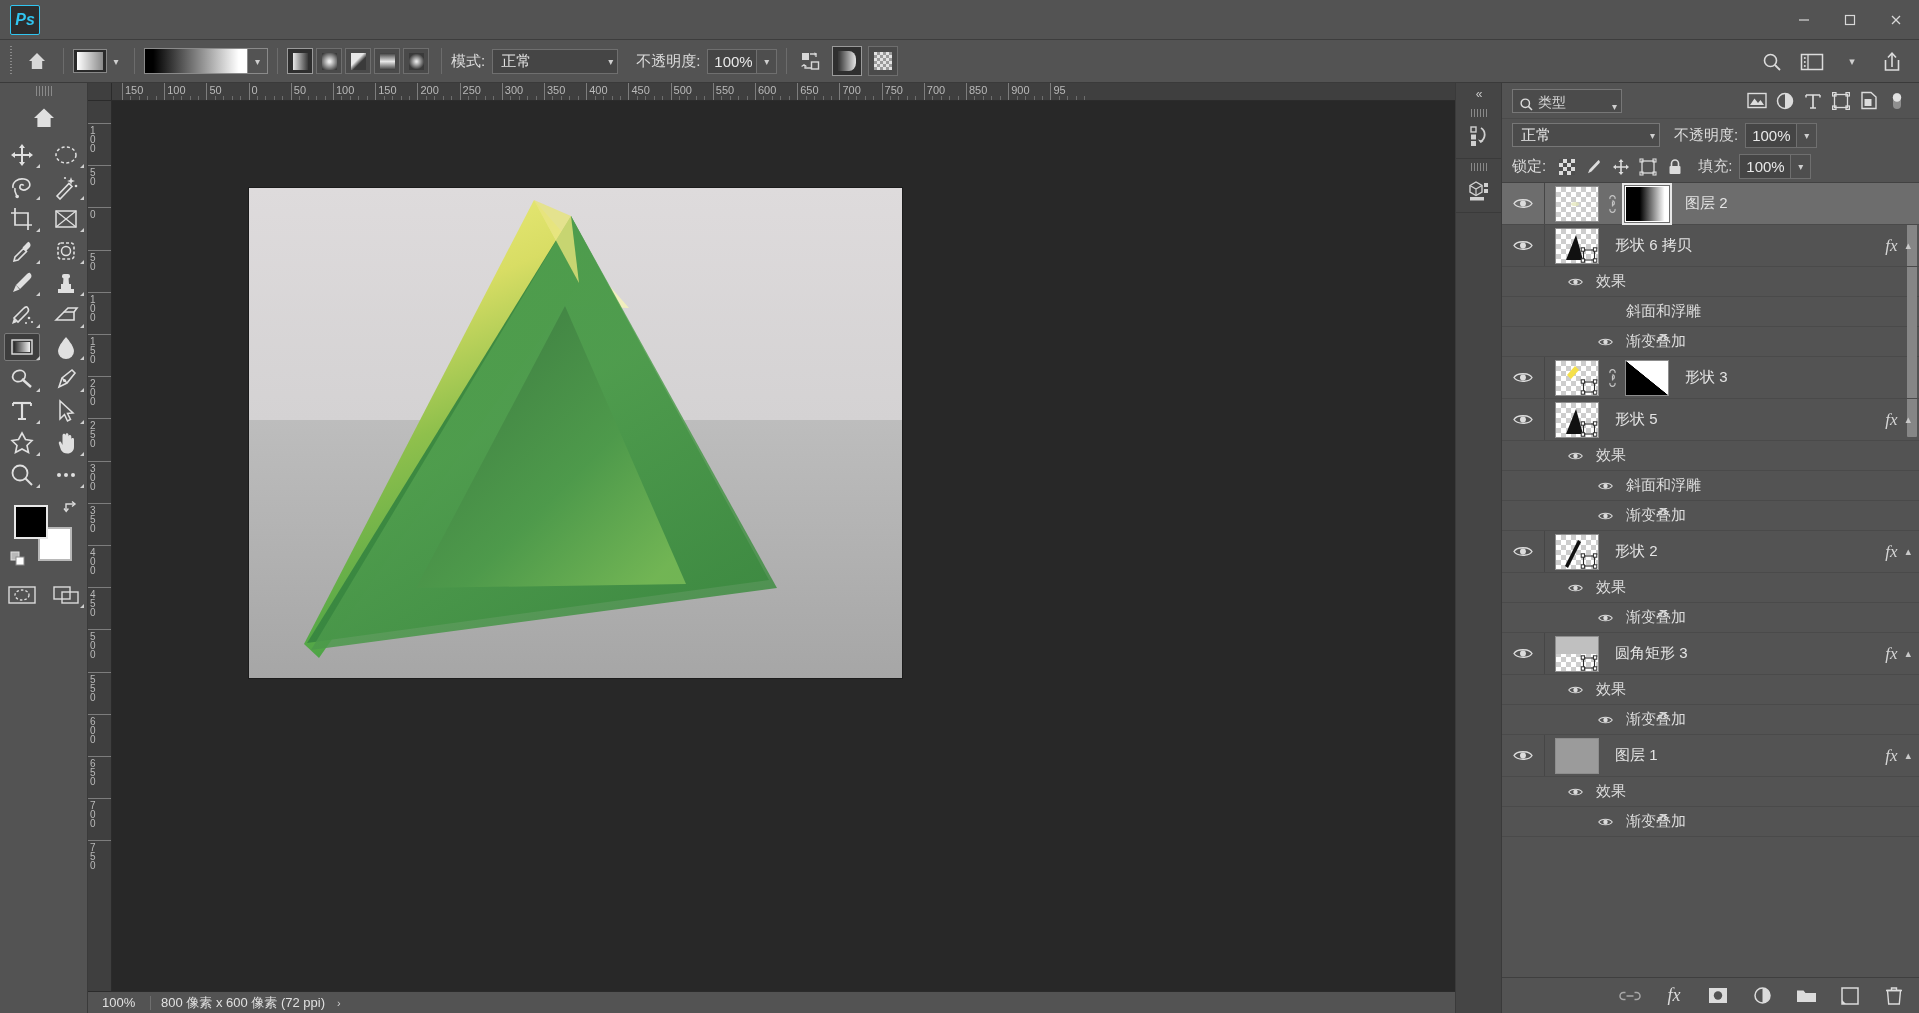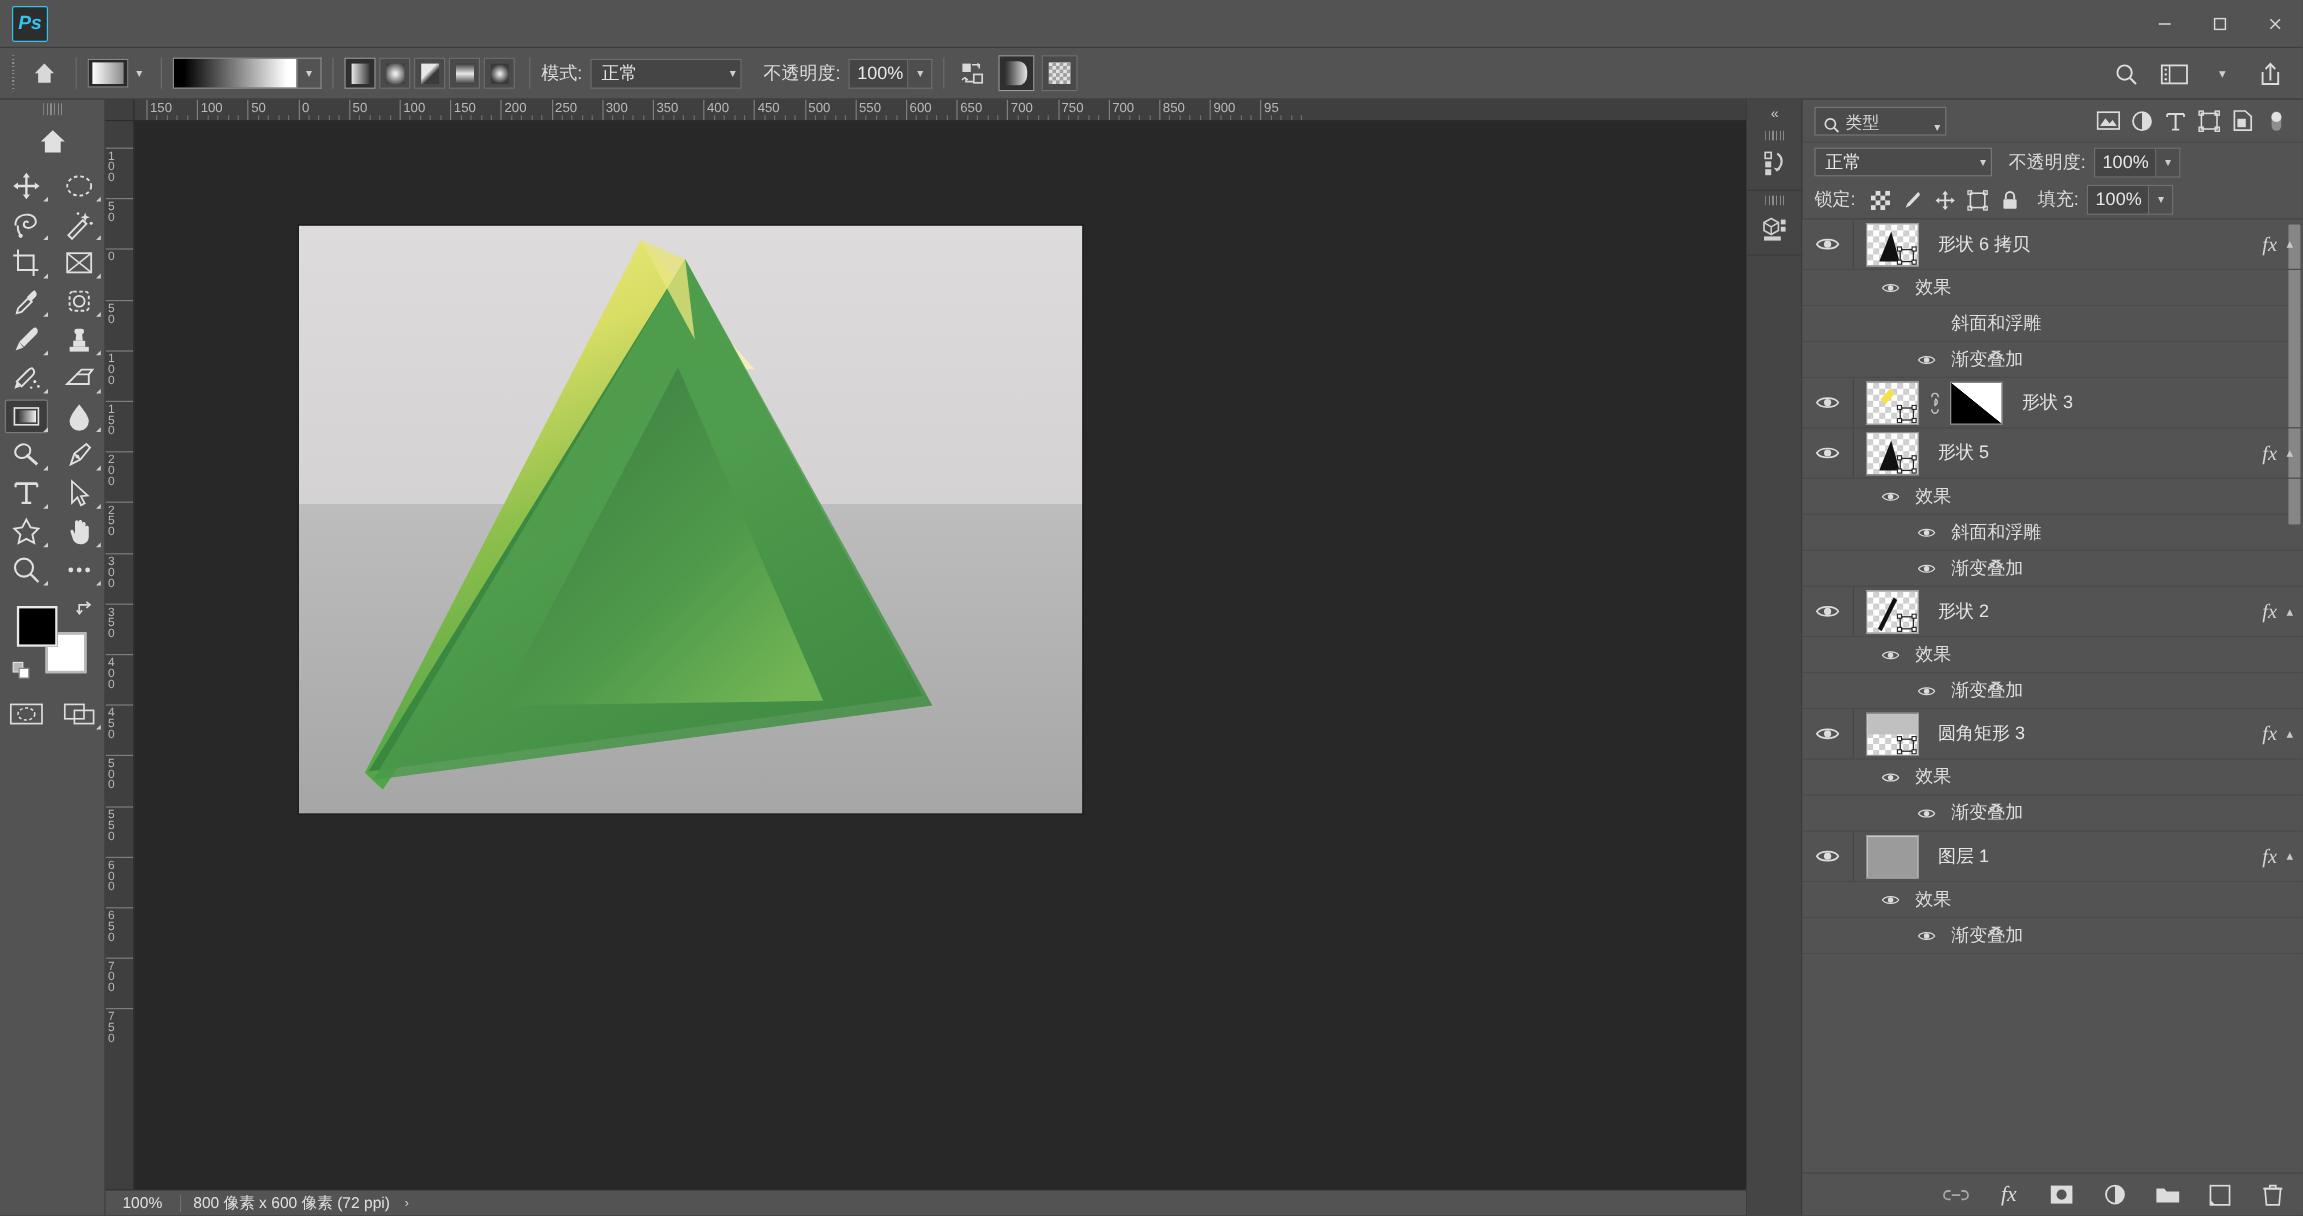--- a/index.html
+++ b/index.html
@@ -1093,20 +1093,43 @@
           </div>
           <div class="lbl" style="margin-left:10px;">填充:</div>
           <div class="num-box" style="width:52px;">100%</div>
           <div class="num-caret">▾</div>
         </div>
 
         <div class="layerlist" id="layer-list">
           <div class="vscroll">
             <div class="vscroll-thumb" style="top:0;height:250px;"></div>
           </div>
+        <div class="lrow selected">
+              <div class="eye">
+                <svg width="20" height="13" viewBox="0 0 20 13">
+                  <path d="M1 6.5 C4 1.5 16 1.5 19 6.5 C16 11.5 4 11.5 1 6.5 Z" fill="none" stroke="#dcdcdc" stroke-width="1.4"></path>
+                  <circle cx="10" cy="6.5" r="3" fill="#dcdcdc"></circle>
+                </svg>
+              </div>
+              <div class="lsep"></div>
+              <div class="thumbwrap">
+                <div class="thumb">
+                  <svg width="44" height="36" viewBox="0 0 44 36">
+                    <ellipse cx="19" cy="17" rx="4" ry="2" fill="#e3e6b8" opacity="0.75"></ellipse>
+                  </svg>
+                </div>
+                <div class="masklink">
+                  <svg width="11" height="18" viewBox="0 0 11 18">
+                    <path d="M5.5 5.5 A2.6 2.6 0 0 1 5.5 10.5 M3 4 A2.6 2.6 0 1 1 8 4 M3 14 A2.6 2.6 0 1 0 8 14 M5.5 6.5 L5.5 11.5" fill="none" stroke="#c5c5c5" stroke-width="1.2"></path>
+                  </svg>
+                </div>
+                <div class="mask active" style="background: linear-gradient(to right, rgb(0, 0, 0) 0%, rgb(0, 0, 0) 33%, rgb(255, 255, 255) 92%, rgb(255, 255, 255) 100%);"></div>
+              </div>
+              <div class="lname">图层 2</div>
+            </div>
             <div class="lrow">
               <div class="eye">
                 <svg width="20" height="13" viewBox="0 0 20 13">
                   <path d="M1 6.5 C4 1.5 16 1.5 19 6.5 C16 11.5 4 11.5 1 6.5 Z" fill="none" stroke="#dcdcdc" stroke-width="1.4"></path>
                   <circle cx="10" cy="6.5" r="3" fill="#dcdcdc"></circle>
                 </svg>
               </div>
               <div class="lsep"></div>
               <div class="thumbwrap">
                 <div class="thumb">

